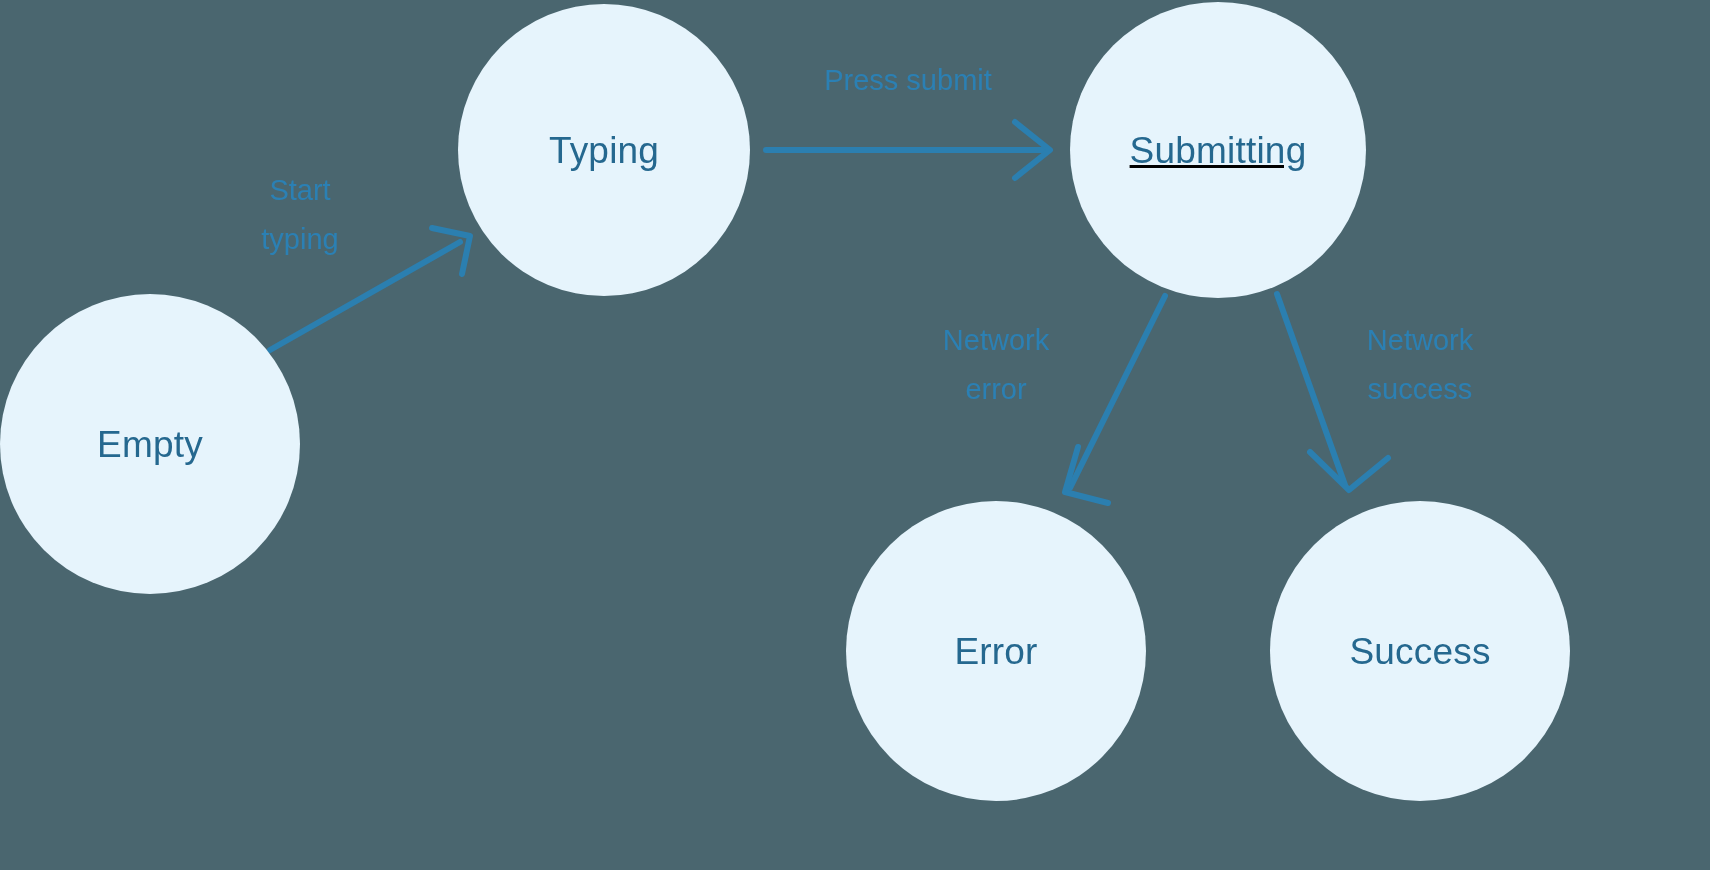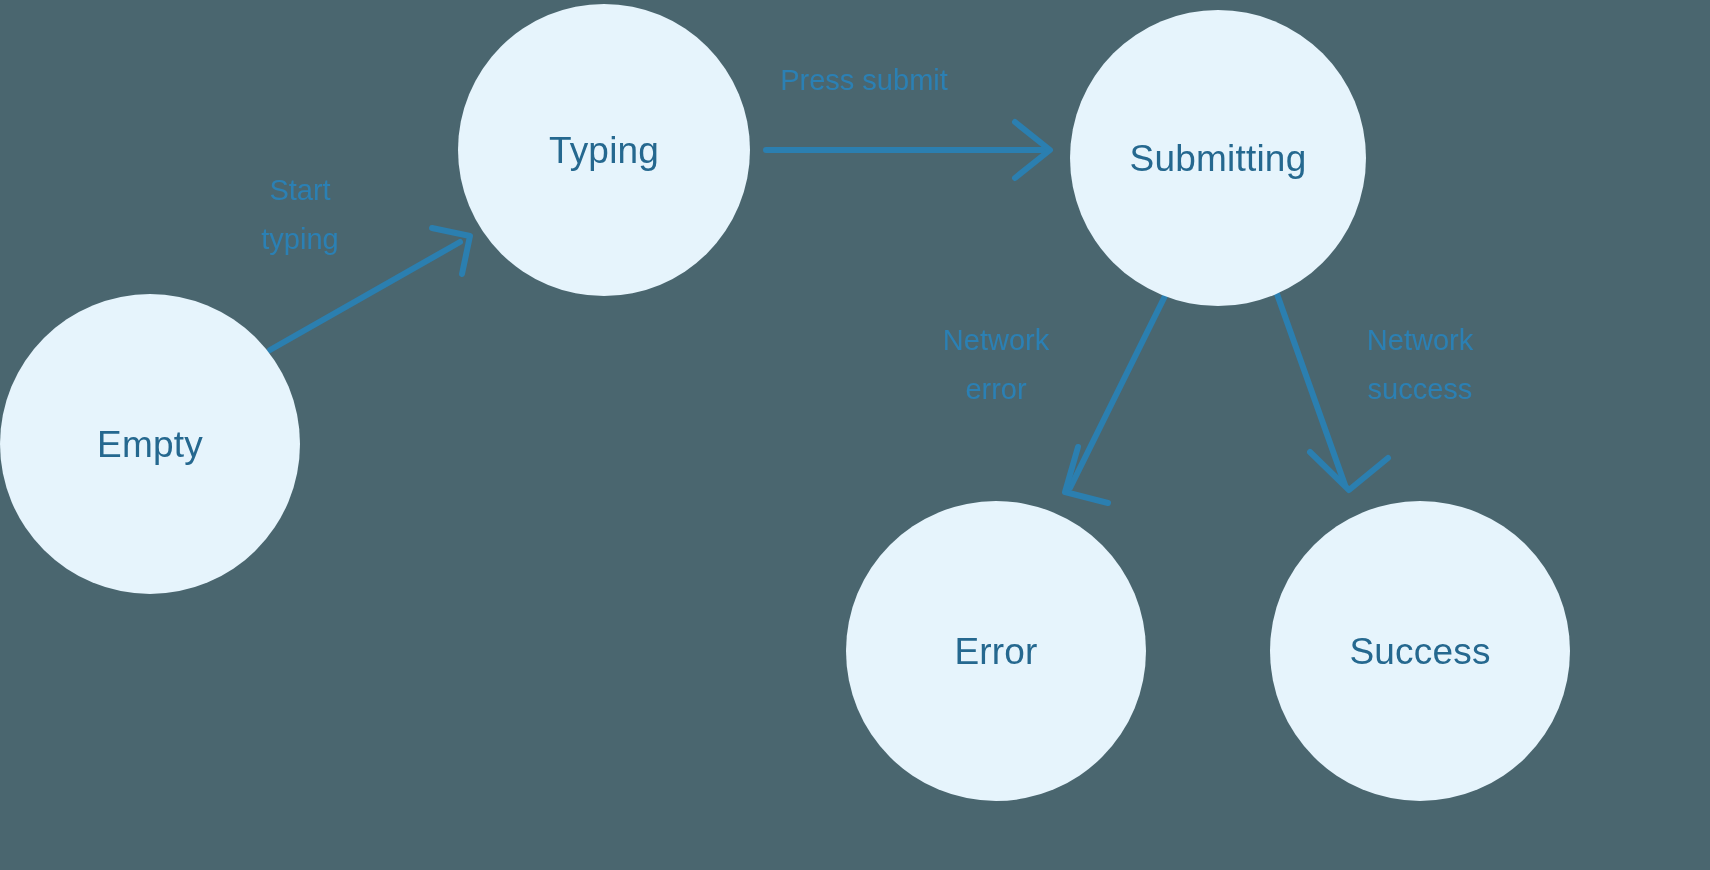--- a/index.html
+++ b/index.html
@@ -82,36 +82,36 @@
   </svg>
 
   <div class="node" style="left:0px; top:294px; width:300px; height:300px;">
     <span class="node-label">Empty</span>
   </div>
 
   <div class="node" style="left:458px; top:4px; width:292px; height:292px;">
     <span class="node-label">Typing</span>
   </div>
 
-  <div class="node" style="left:1070px; top:10px; width:296px; height:296px;">
+  <div class="node" style="left:1070px; top:2px; width:296px; height:296px;text-decoration:underline;">
     <span class="node-label">Submitting</span>
   </div>
 
   <div class="node" style="left:846px; top:501px; width:300px; height:300px;">
     <span class="node-label">Error</span>
   </div>
 
   <div class="node" style="left:1270px; top:501px; width:300px; height:300px;">
     <span class="node-label">Success</span>
   </div>
 
   <div class="edge-label" style="left:200px; top:166px; width:200px;text-align:center;">Start
 typing</div>
 
-  <div class="edge-label" style="left:704px; top:56px; width:320px;text-align:center;">Press submit</div>
+  <div class="edge-label" style="left:748px; top:56px; width:320px;text-align:center;">Press submit</div>
 
   <div class="edge-label" style="left:886px; top:316px; width:220px;">Network
 error</div>
 
   <div class="edge-label" style="left:1300px; top:316px; width:240px;">Network
 success</div>
 
 </div>
 
 </body></html>

